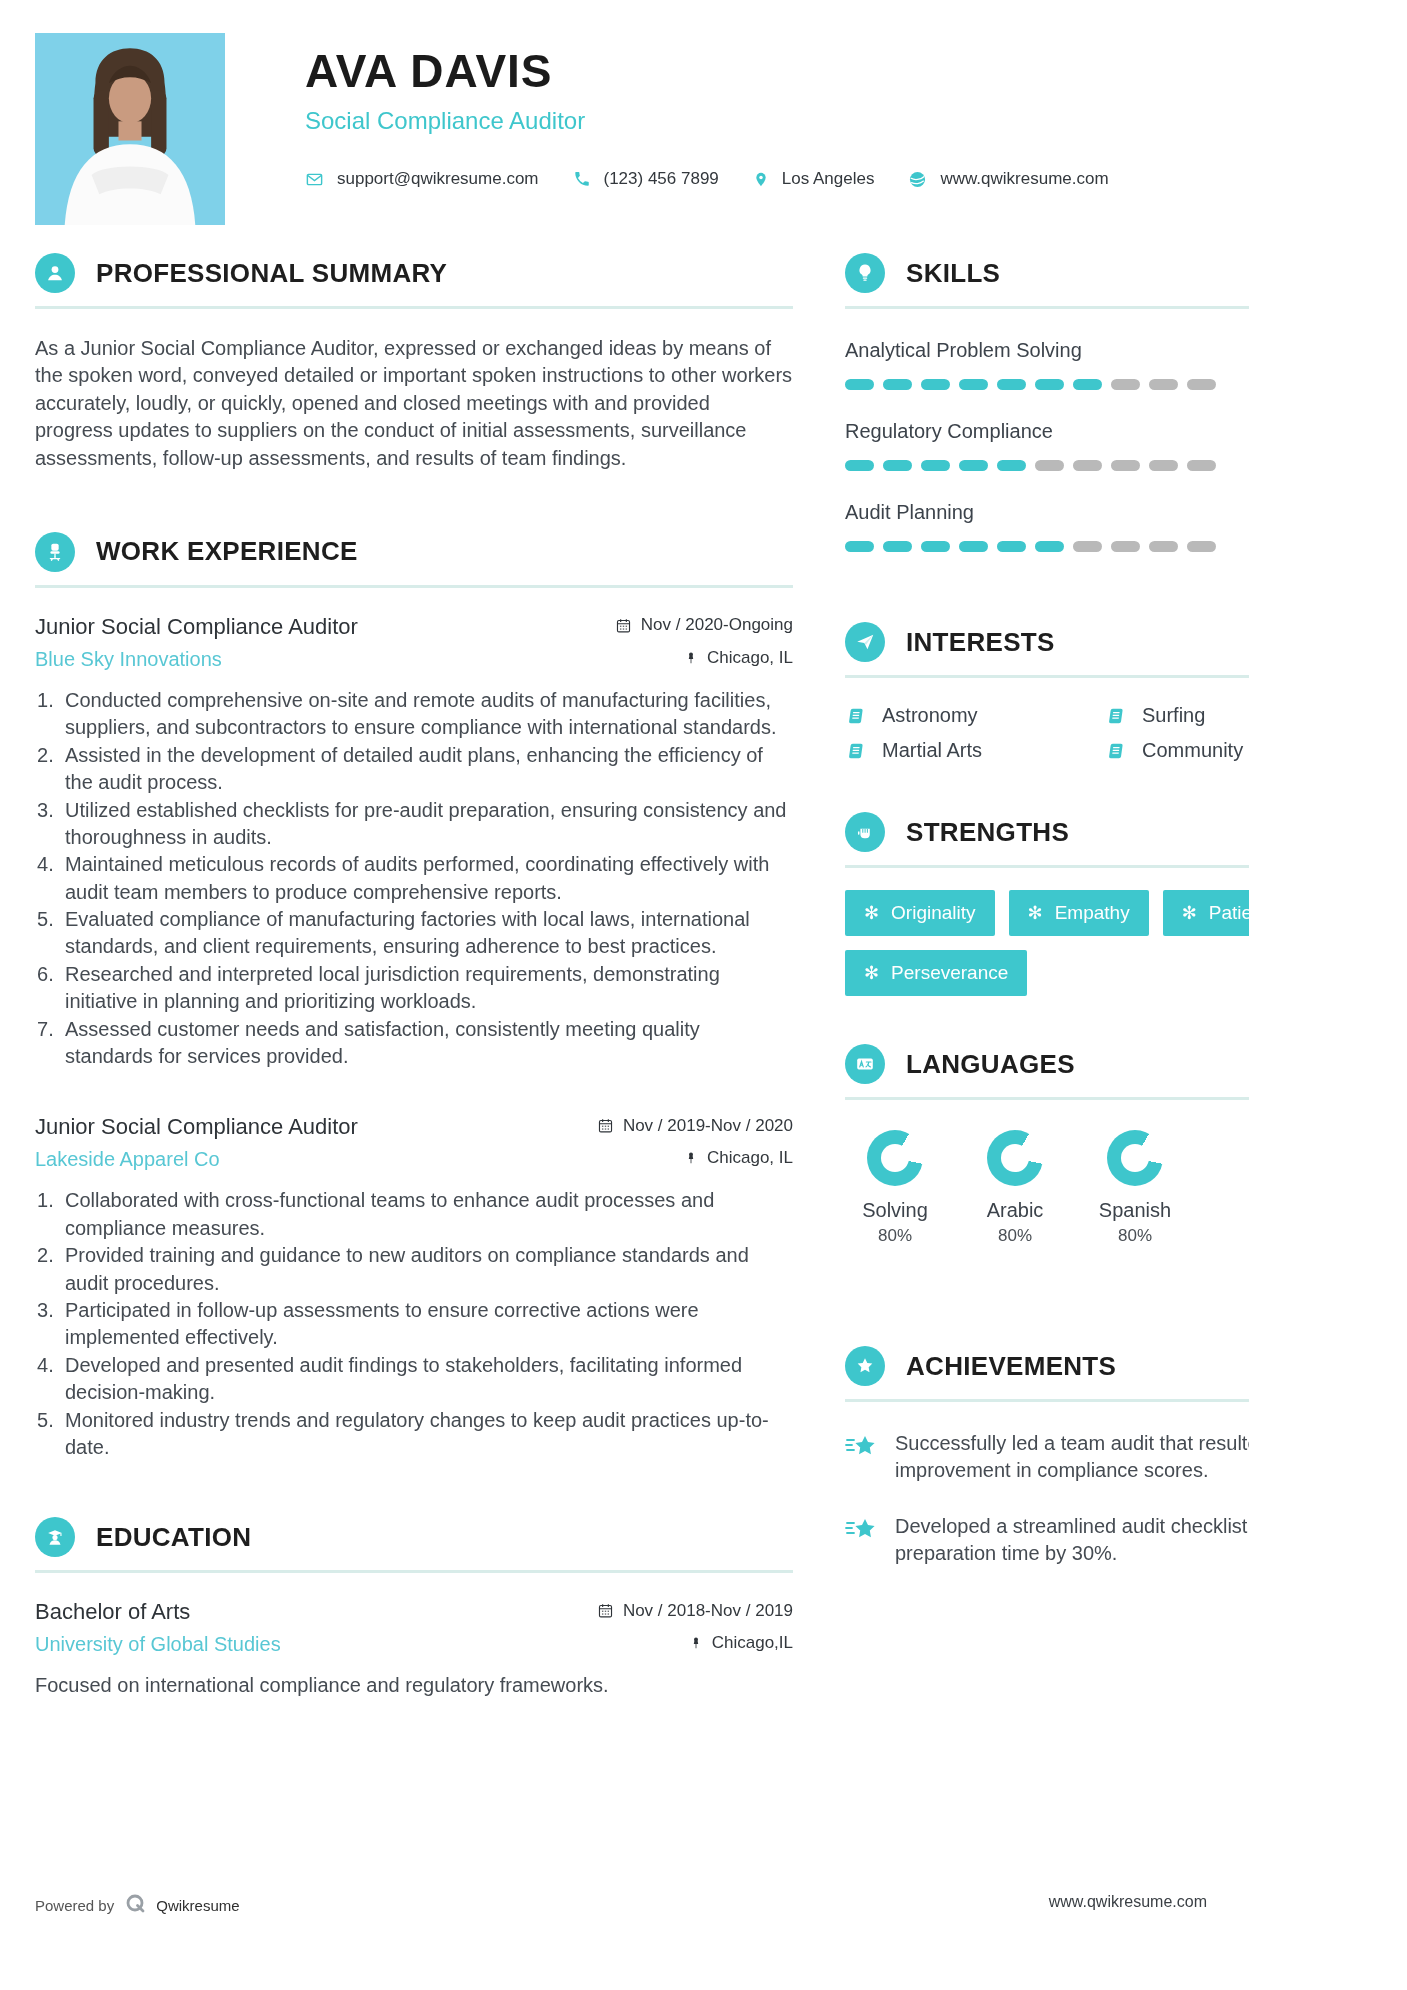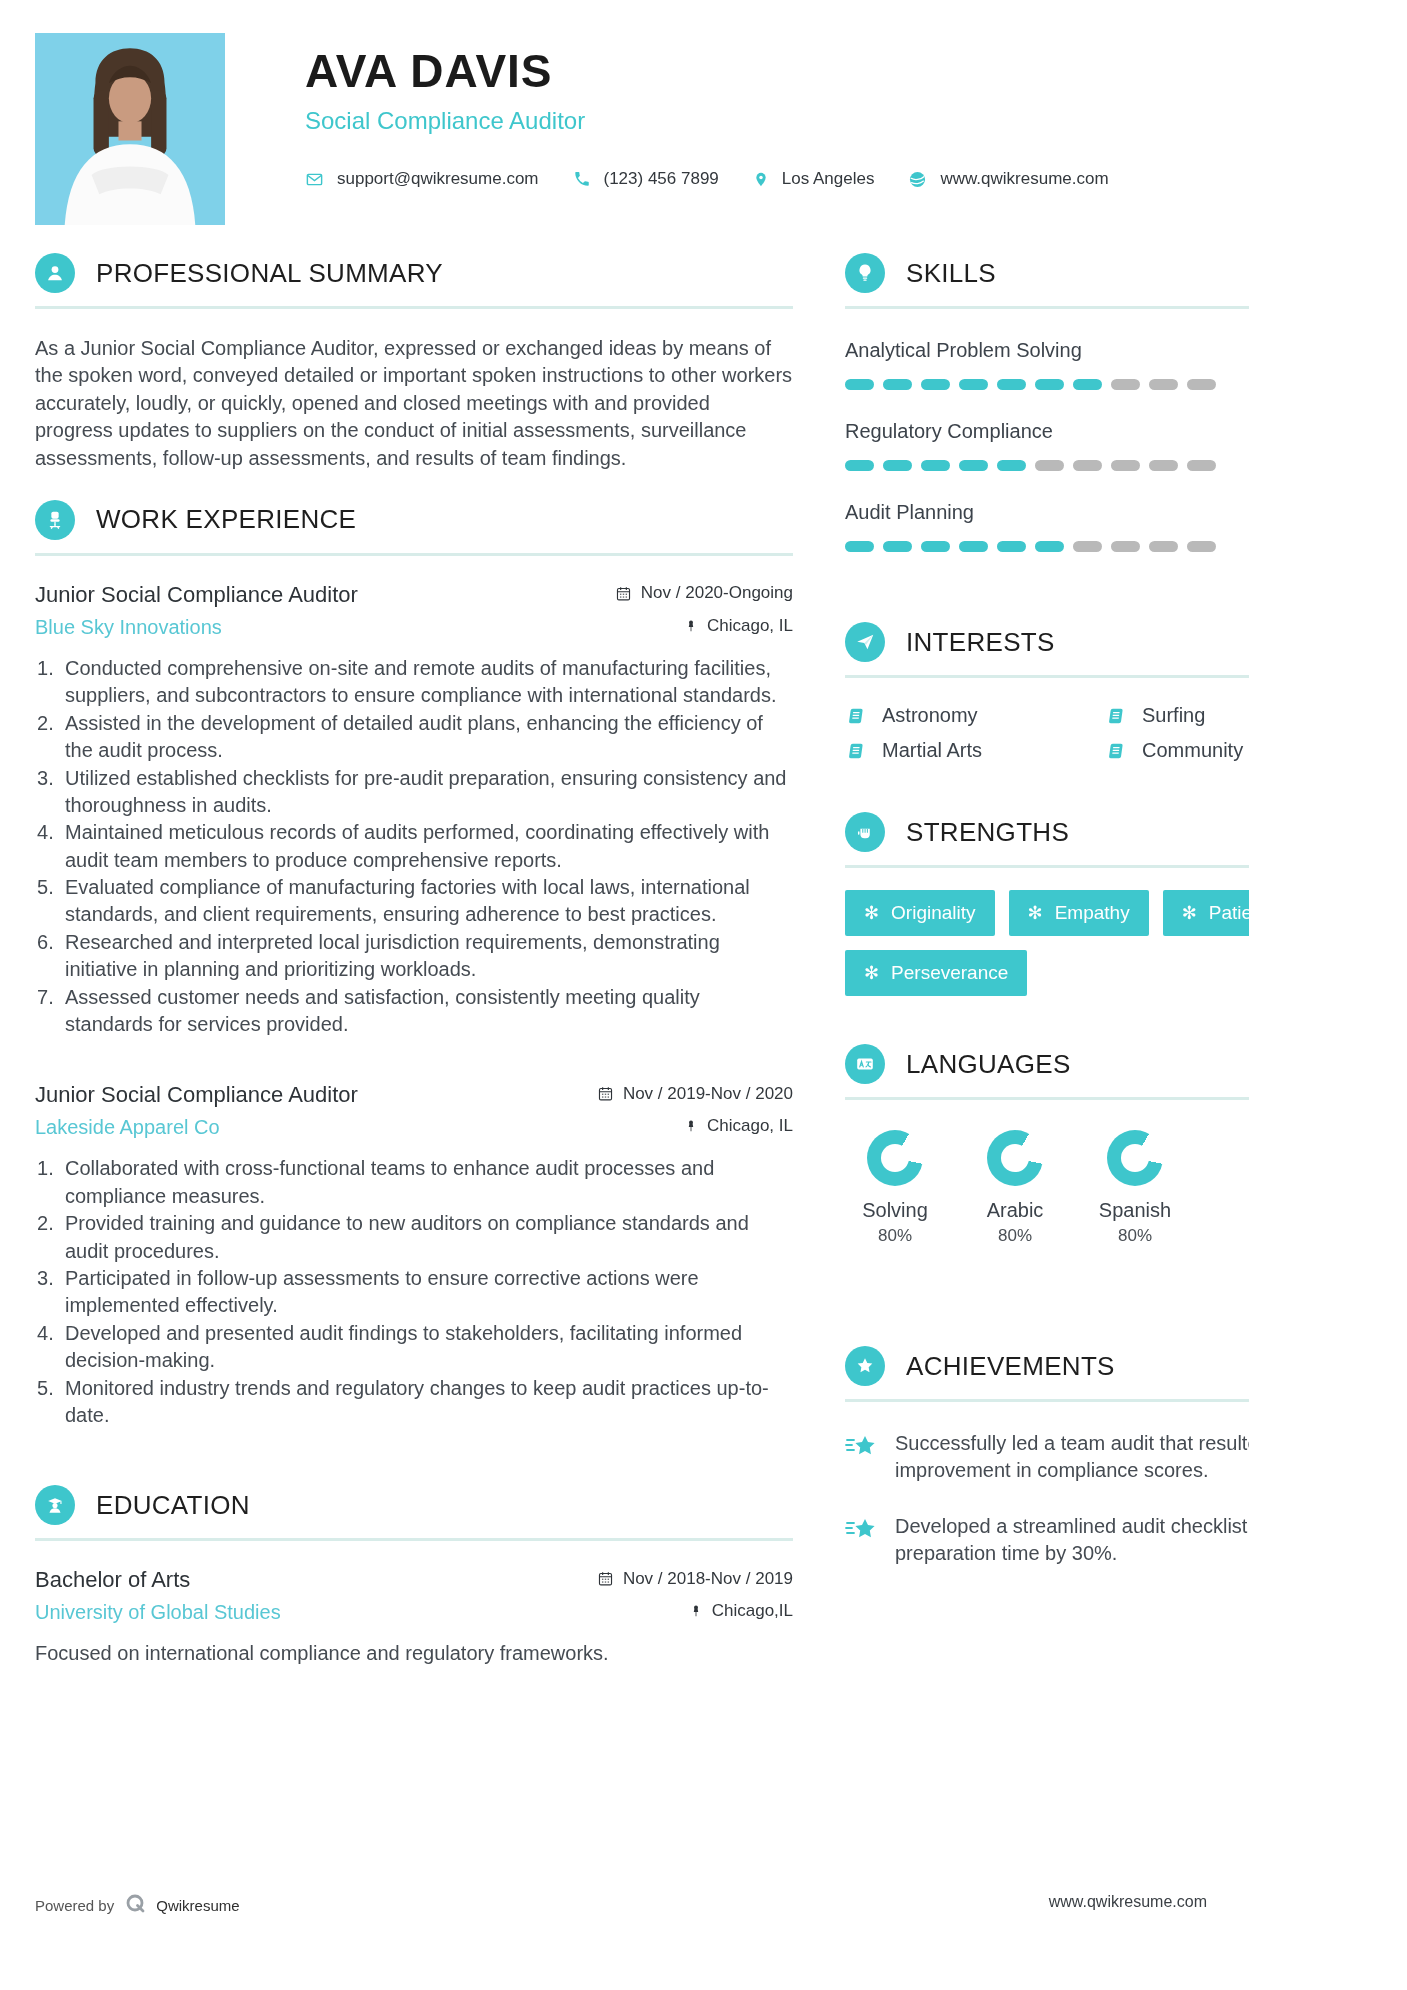--- a/index.html
+++ b/index.html
@@ -23,26 +23,26 @@
 
   
   .columns{display:flex;margin-top:28px}
   .col-left{width:758px;flex:0 0 auto}
   .col-right{width:520px;flex:0 0 auto;margin-left:52px}
 
   
   .sec-head{display:flex;align-items:center;border-bottom:3px solid var(--heading-underline);padding-bottom:13px}
   .sec-icon{width:40px;height:40px;border-radius:50%;background:var(--accent);display:flex;align-items:center;justify-content:center;flex:0 0 auto}
   .sec-icon svg{width:22px;height:22px}
-  .sec-title{font-size:26px;font-weight:400;color:#1e1e1e;margin-left:21px;letter-spacing:.3px}
+  .sec-title{font-size:26px;font-weight:700;color:#1e1e1e;margin-left:21px;letter-spacing:.3px}
 
   .summary-text{margin-top:26px;font-size:20px;line-height:1.37;color:#454B52}
 
   .section{margin-top:0}
-  .sec-work{margin-top:28px}
+  .sec-work{margin-top:60px}
   .sec-edu{margin-top:56px}
 
   .job{margin-top:26px}
   .job + .job{margin-top:44px}
   .job-title-row,.job-sub-row{display:flex;justify-content:space-between;align-items:baseline}
   .job-role{font-size:22px;font-weight:400;color:#2e3338}
   .job-company{font-size:20px;color:var(--accent-light);margin-top:8px}
   .meta{font-size:17px;color:#33383d;display:flex;align-items:center;white-space:nowrap}
   .meta .micon{display:inline-flex;margin-right:9px}
   .bullets{list-style:none;counter-reset:b;margin-top:16px}

